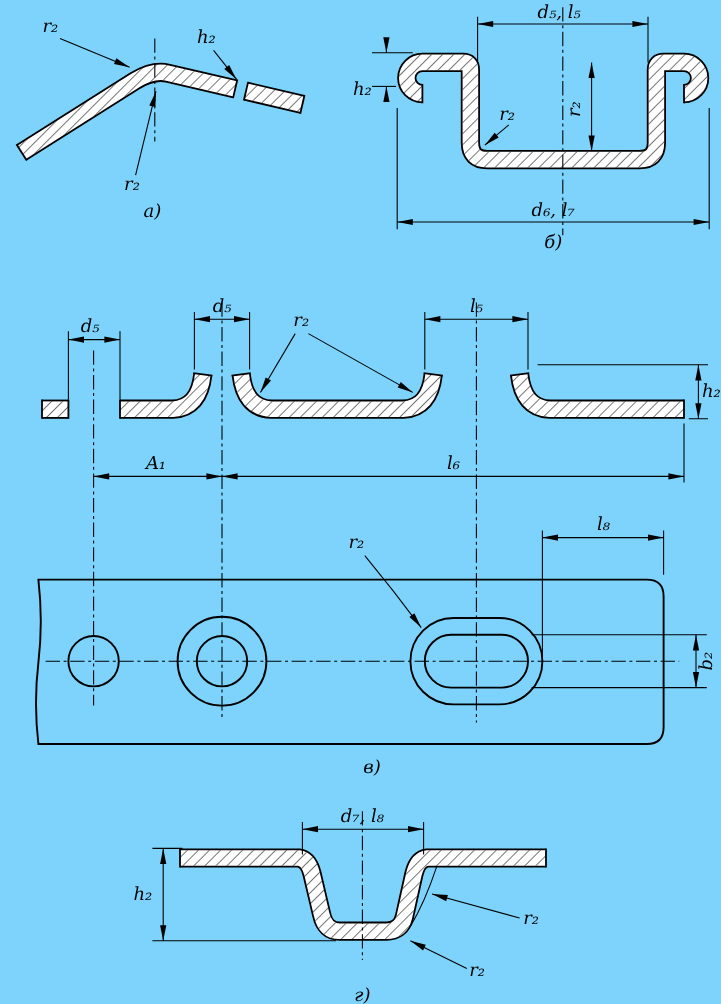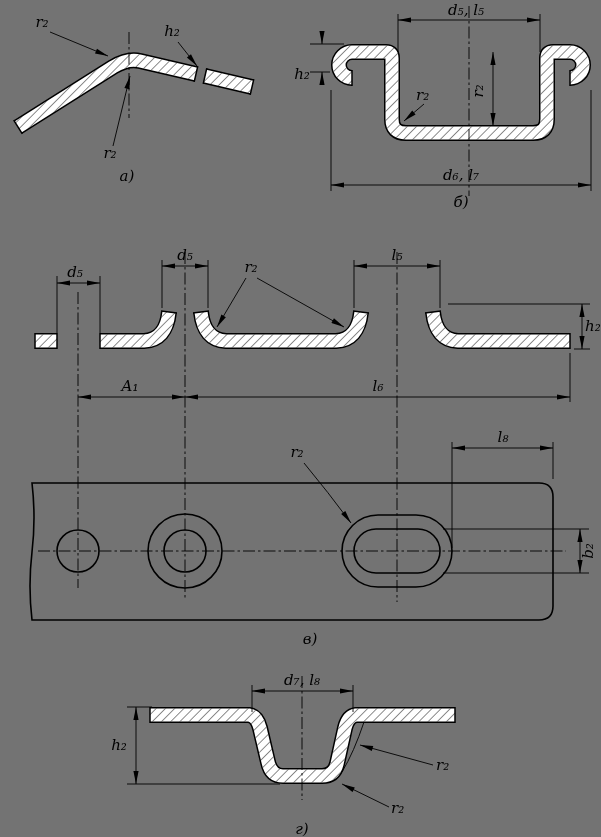--- a/index.html
+++ b/index.html
@@ -1,16 +1,16 @@
 <!DOCTYPE html>
 <html><head>
 <meta charset="utf-8">
 <style>
   html,body{margin:0;padding:0;background:#fff;}
-  .stage{position:relative;width:601px;height:837px;background:#737373;overflow:hidden;}
+  .stage{position:relative;width:601px;height:837px;background:#7dd3fc;overflow:hidden;}
   svg{display:block;}
   .k16{stroke:#000;stroke-width:16;fill:none;stroke-linejoin:round;stroke-linecap:butt;}
   .w13{stroke:#fff;stroke-width:13;fill:none;stroke-linejoin:round;stroke-linecap:butt;}
   .h13{stroke:url(#hatch);stroke-width:13;fill:none;stroke-linejoin:round;stroke-linecap:butt;}
   .cap{stroke:#000;stroke-width:1.5;fill:none;}
   .ol{stroke:#000;stroke-width:1.6;fill:none;}
   .ext,.dim,.ldr,.tl{stroke:#000;stroke-width:0.9;fill:none;}
   .cline{stroke:#000;stroke-width:0.9;fill:none;stroke-dasharray:12 3 2.5 3;}
   .lbl{font:italic 15px "DejaVu Serif","DejaVu Sans",serif;fill:#000;}
 </style>

